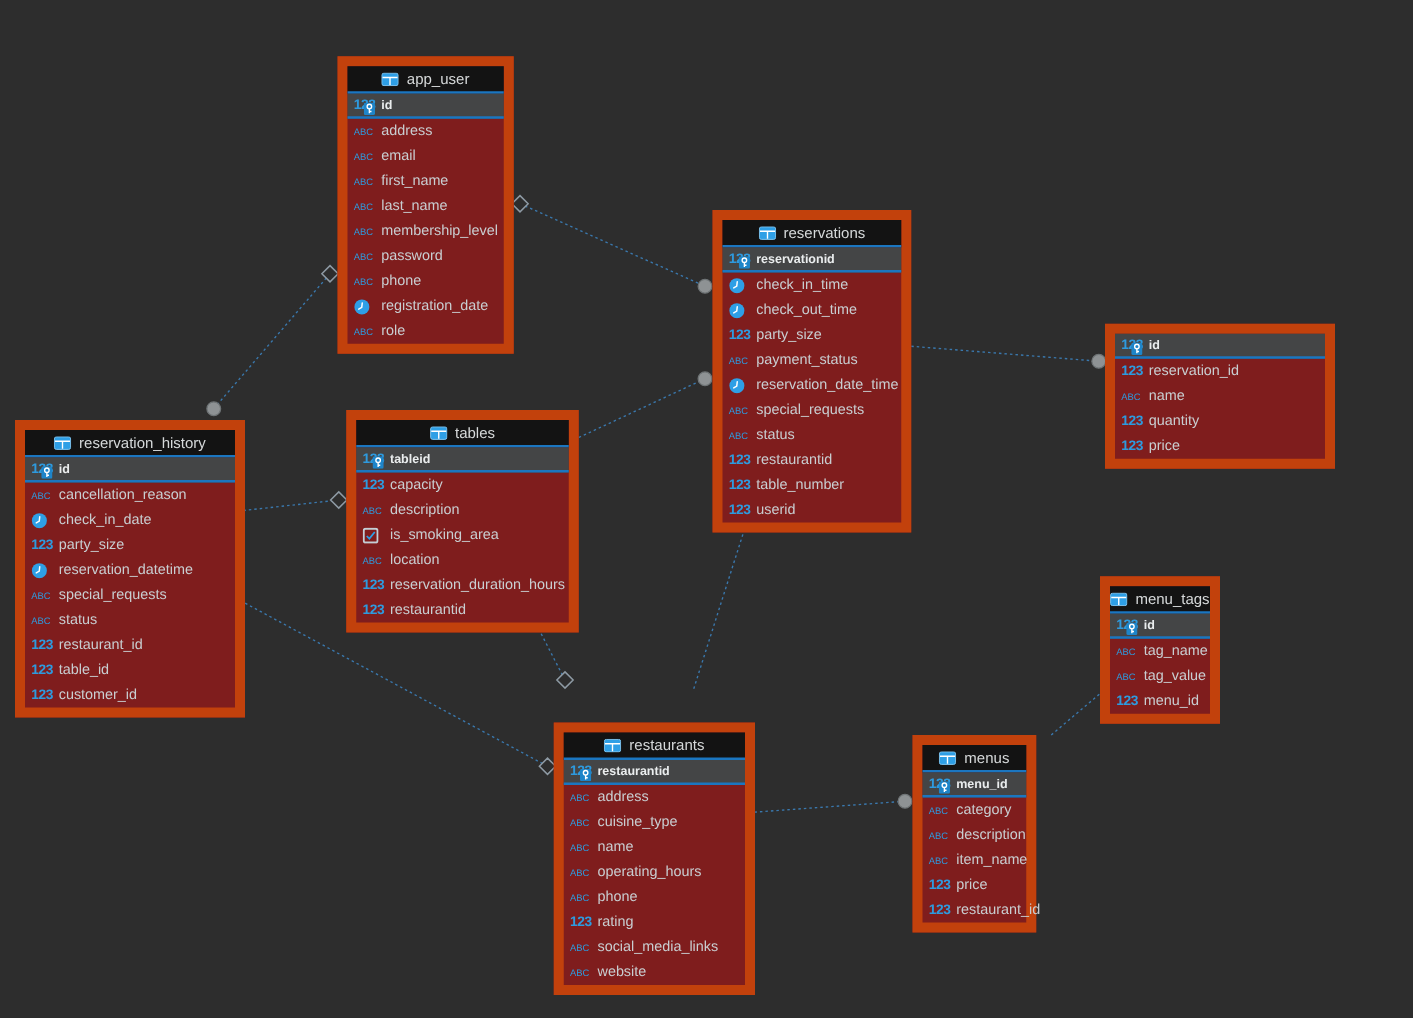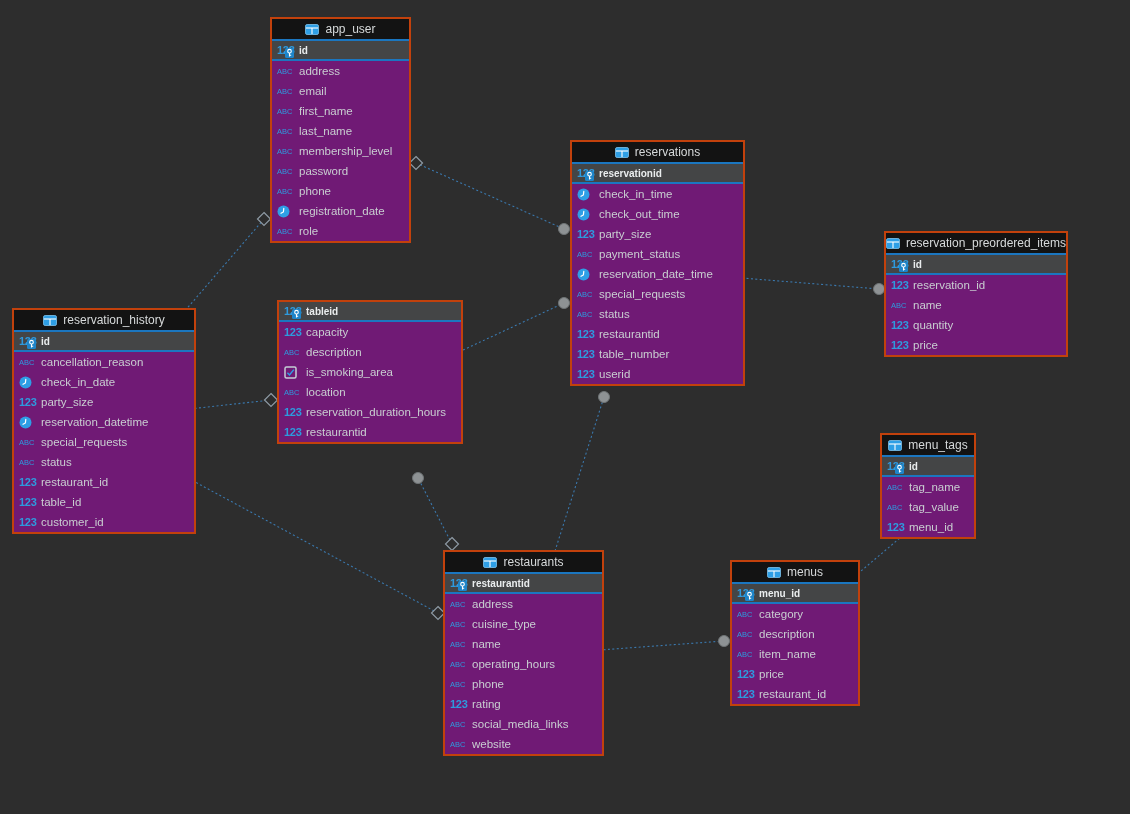--- a/index.html
+++ b/index.html
@@ -2,22 +2,23 @@
 <html><head>
 <meta charset="utf-8">
 <style>
   html,body{margin:0;padding:0;background:#2d2d2d;}
   #canvas{
     position:relative;width:1130px;height:814px;overflow:hidden;
     background:#2d2d2d;font-family:"Liberation Sans",sans-serif;
   }
   #rel-svg{position:absolute;left:0;top:0;width:1130px;height:814px;}
   .entity{
-    position:absolute;border:2px solid #c2410c;background:#701a75;
+    position:absolute;border:8px solid #c2410c;background:#7f1d1d;
     box-sizing:border-box;
+    margin-top:28px;
   }
   .hdr{
     height:20px;background:#131313;border-bottom:2px solid #1b76c0;
     display:flex;align-items:center;justify-content:center;gap:6px;
   }
   .tname{color:#d6d9da;font-size:12px;white-space:nowrap;}
   .pkrow{
     height:26px;background:#444546;border-bottom:2px solid #1b76c0;
     display:flex;align-items:center;padding:0 5px;box-sizing:border-box;
   }
@@ -117,21 +118,21 @@
             </svg>
           </span>
           <span class="fname">registration_date</span>
         </div>
         <div class="row">
           <span class="ic abc">ABC</span>
           <span class="fname">role</span>
         </div>
       </div>
     </div>
-    <div class="entity" style="left: 570px; top: 140px; width: 175px;">
+    <div class="entity" style="left: 570px; top: 140px; width: 159px;">
       <div class="hdr">
         <span style="line-height:0"><svg width="14" height="11" viewBox="0 0 14 11">
             <rect x="0.5" y="0.5" width="13" height="10" rx="1.6" fill="#2e9fe6" stroke="#7fc4ef" stroke-width="0.8"></rect>
             <line x1="1" y1="4" x2="13" y2="4" stroke="#ffffff" stroke-width="1.1"></line>
             <line x1="7" y1="4" x2="7" y2="10" stroke="#ffffff" stroke-width="1.1"></line>
           </svg></span>
         <span class="tname">reservations</span>
       </div>
       <div class="pkrow row">
         <span class="ic num">123<span class="keybadge">
@@ -195,28 +196,20 @@
           <span class="ic num">123</span>
           <span class="fname">table_number</span>
         </div>
         <div class="row">
           <span class="ic num">123</span>
           <span class="fname">userid</span>
         </div>
       </div>
     </div>
     <div class="entity" style="left: 884px; top: 231px; width: 184px;">
-      <div class="hdr">
-        <span style="line-height:0"><svg width="14" height="11" viewBox="0 0 14 11">
-            <rect x="0.5" y="0.5" width="13" height="10" rx="1.6" fill="#2e9fe6" stroke="#7fc4ef" stroke-width="0.8"></rect>
-            <line x1="1" y1="4" x2="13" y2="4" stroke="#ffffff" stroke-width="1.1"></line>
-            <line x1="7" y1="4" x2="7" y2="10" stroke="#ffffff" stroke-width="1.1"></line>
-          </svg></span>
-        <span class="tname">reservation_preordered_items</span>
-      </div>
       <div class="pkrow row">
         <span class="ic num">123<span class="keybadge">
             <svg width="9" height="10" viewBox="0 0 9 10">
               <rect x="0" y="0" width="9" height="10" rx="1.5" fill="#1e85c9"></rect>
               <circle cx="4.5" cy="3.2" r="1.8" fill="none" stroke="#fff" stroke-width="1.1"></circle>
               <path d="M4.5 5 V8.6 M4.5 7.2 H6.2" stroke="#fff" stroke-width="1.1" fill="none"></path>
             </svg>
           </span></span>
         <span class="fname pkname">id</span>
       </div>
@@ -301,20 +294,28 @@
           <span class="ic num">123</span>
           <span class="fname">table_id</span>
         </div>
         <div class="row">
           <span class="ic num">123</span>
           <span class="fname">customer_id</span>
         </div>
       </div>
     </div>
     <div class="entity" style="left: 277px; top: 300px; width: 186px;">
+      <div class="hdr">
+        <span style="line-height:0"><svg width="14" height="11" viewBox="0 0 14 11">
+            <rect x="0.5" y="0.5" width="13" height="10" rx="1.6" fill="#2e9fe6" stroke="#7fc4ef" stroke-width="0.8"></rect>
+            <line x1="1" y1="4" x2="13" y2="4" stroke="#ffffff" stroke-width="1.1"></line>
+            <line x1="7" y1="4" x2="7" y2="10" stroke="#ffffff" stroke-width="1.1"></line>
+          </svg></span>
+        <span class="tname">tables</span>
+      </div>
       <div class="pkrow row">
         <span class="ic num">123<span class="keybadge">
             <svg width="9" height="10" viewBox="0 0 9 10">
               <rect x="0" y="0" width="9" height="10" rx="1.5" fill="#1e85c9"></rect>
               <circle cx="4.5" cy="3.2" r="1.8" fill="none" stroke="#fff" stroke-width="1.1"></circle>
               <path d="M4.5 5 V8.6 M4.5 7.2 H6.2" stroke="#fff" stroke-width="1.1" fill="none"></path>
             </svg>
           </span></span>
         <span class="fname pkname">tableid</span>
       </div>
@@ -397,21 +398,21 @@
         <div class="row">
           <span class="ic abc">ABC</span>
           <span class="fname">social_media_links</span>
         </div>
         <div class="row">
           <span class="ic abc">ABC</span>
           <span class="fname">website</span>
         </div>
       </div>
     </div>
-    <div class="entity" style="left: 730px; top: 560px; width: 130px;">
+    <div class="entity" style="left: 730px; top: 560px; width: 99px;">
       <div class="hdr">
         <span style="line-height:0"><svg width="14" height="11" viewBox="0 0 14 11">
             <rect x="0.5" y="0.5" width="13" height="10" rx="1.6" fill="#2e9fe6" stroke="#7fc4ef" stroke-width="0.8"></rect>
             <line x1="1" y1="4" x2="13" y2="4" stroke="#ffffff" stroke-width="1.1"></line>
             <line x1="7" y1="4" x2="7" y2="10" stroke="#ffffff" stroke-width="1.1"></line>
           </svg></span>
         <span class="tname">menus</span>
       </div>
       <div class="pkrow row">
         <span class="ic num">123<span class="keybadge">

